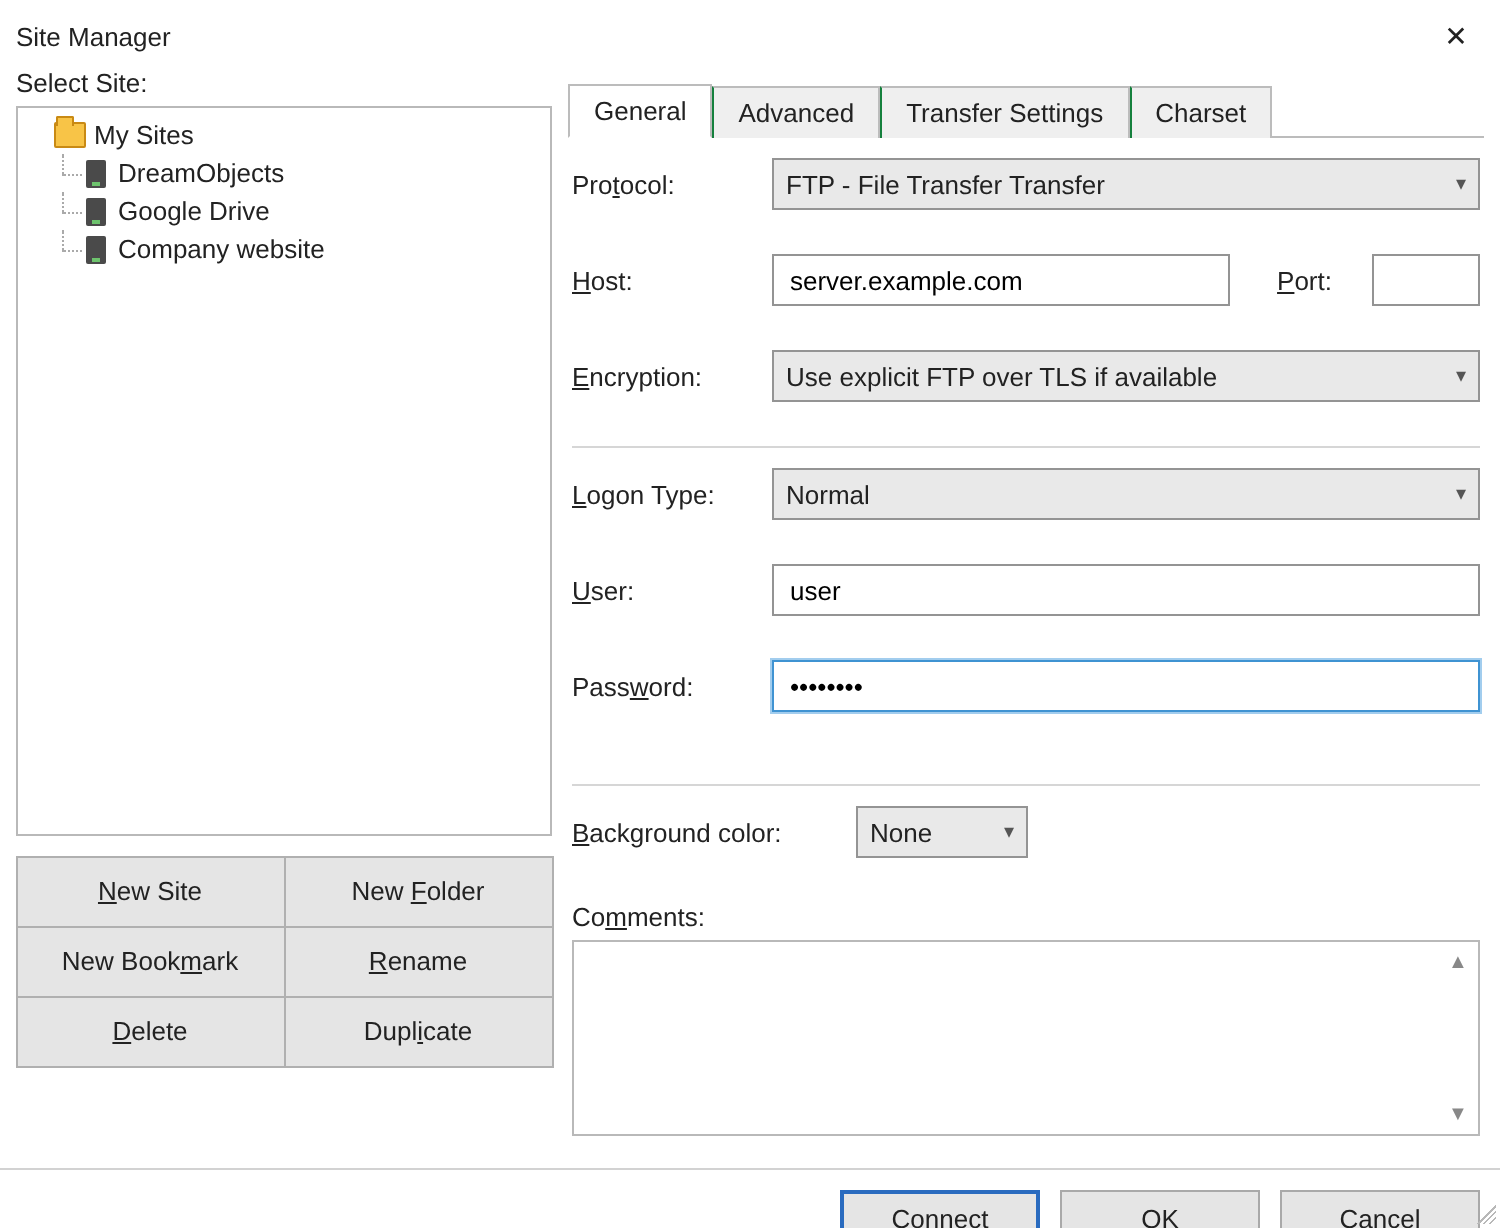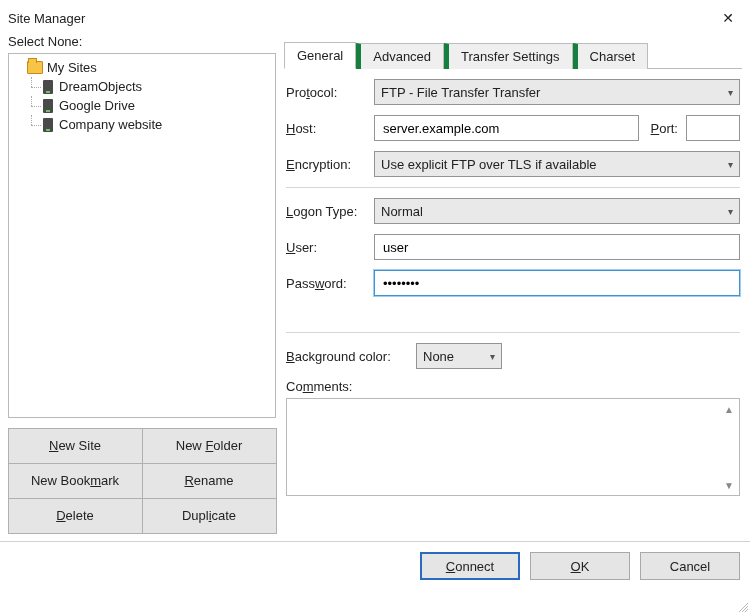--- a/index.html
+++ b/index.html
@@ -89,31 +89,31 @@
     border-bottom:1px solid #bcbcbc;
     margin-top:8px;
   }
   .tab {
     padding:5px 12px;
     background:#efefef;
     border:1px solid #bcbcbc; border-bottom:none;
     margin-right:0; margin-bottom:-1px;
     cursor:pointer; font-size:13px;
   }
-  .tab + .tab { border-left:5px solid #15803d; }
+  .tab + .tab { border-left:1px solid #15803d; }
   .tab.active {
     background:#fff; border-bottom:1px solid #fff;
   }
   .form {
     padding:10px 2px 8px 2px;
     background:#fff;
   }
   .row {
-    display:flex; align-items:center; gap:8px;
-    margin-bottom:10px;
+    display:flex; align-items:center; gap:20px;
+    margin-bottom:22px;
   }
   .lbl { width:80px; }
   .select, .site-input {
     height:26px;
     border:1px solid #949494;
     background:#e9e9e9;
     padding:0 6px;
     font-size:13px;
     display:flex; align-items:center; justify-content:space-between;
     cursor:pointer;
@@ -166,21 +166,21 @@
   <div class="title">Site Manager</div>
   <div class="close">
     <span>✕</span>
   </div>
 </div>
 
 <div class="content">
 
   <div class="left-col">
     <div class="select-entry-label">
-      <span>Select None:</span>
+      <span>Select Site:</span>
     </div>
 
     <div class="tree">
       <div class="tree-root">
         <span class="folder-icon"></span>
         <span>My Sites</span>
       </div>
       <div class="tree-children">
         <div class="tree-node">
           <span class="tree-line"></span>

